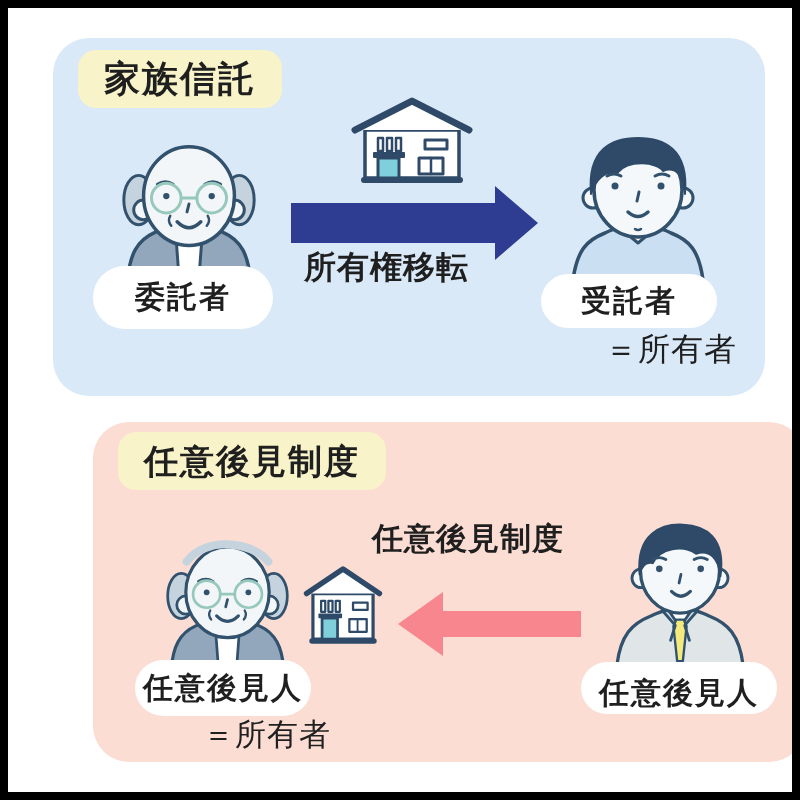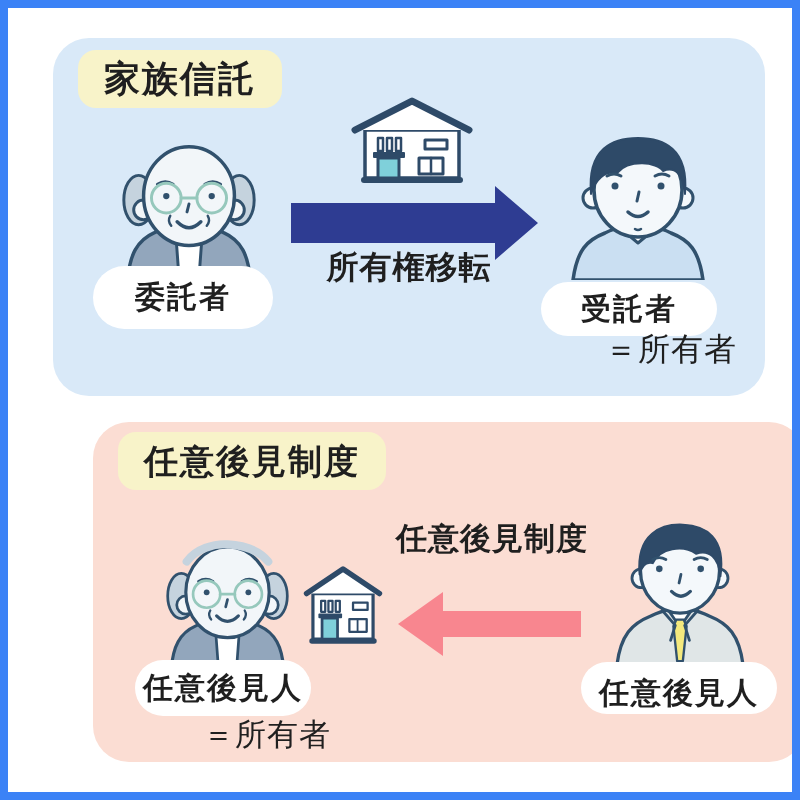--- a/index.html
+++ b/index.html
@@ -1,36 +1,36 @@
 <!DOCTYPE html>
 <html><head>
 <meta charset="utf-8">
 <style>
   html,body{margin:0;padding:0;background:#ffffff;}
   .frame{
     position:relative;width:800px;height:800px;box-sizing:border-box;
-    border:8px solid #3b82f6;background:#ffffff;overflow:hidden;
+    border:8px solid #000000;background:#ffffff;overflow:hidden;
     font-family:"Liberation Sans","DejaVu Sans",sans-serif;color:#1f1f1f;
   }
   .panel{position:absolute;left:45px;width:712px;border-radius:36px;}
   .panel.trust{top:30px;height:358px;background:#d9e9f8;}
   .panel.guardian{top:414px;height:340px;background:#fbddd3;margin-left:40px;}
   .badge{
     position:absolute;background:#f8f3c9;border-radius:18px;
     font-weight:800;font-size:36px;line-height:58px;height:58px;
     padding:0 26px;letter-spacing:2px;white-space:nowrap;
   }
   .pill{
     position:absolute;background:#ffffff;border-radius:999px;
     font-weight:800;font-size:30px;text-align:center;
     display:flex;align-items:center;justify-content:center;
     letter-spacing:2px;z-index:5;white-space:nowrap;
   }
   .caption{
-    position:absolute;font-weight:800;text-align:center;
+    position:absolute;font-weight:800;text-align:left;
     letter-spacing:1px;white-space:nowrap;z-index:4;
   }
   .owner-note{
     position:absolute;font-weight:400;font-size:31px;
     letter-spacing:1px;white-space:nowrap;z-index:5;
   }
   svg{display:block;}
   .person{position:absolute;z-index:1;}
   .house{position:absolute;z-index:2;}
   .arrow{position:absolute;z-index:3;}
@@ -109,21 +109,21 @@
         <path d="M54,48 Q61,44 68,48" fill="none" stroke-width="3"></path>
         <path d="M102,48 Q109,44 116,48" fill="none" stroke-width="3"></path>
         <circle cx="62" cy="58" r="3.5" fill="#31516d" stroke="none"></circle>
         <circle cx="108" cy="58" r="3.5" fill="#31516d" stroke="none"></circle>
         <path d="M86,64 L84,73" fill="none" stroke-width="3"></path>
         <path d="M75,84 Q85,93 95,84" fill="none" stroke-width="3.5"></path>
         <path d="M82,101 Q85,103 88,101" fill="none" stroke-width="2.5"></path>
       </g>
     </svg>
 
-    <div class="pill" style="left:488px;top:244px;width:176px;height:54px;">
+    <div class="pill" style="left:488px;top:236px;width:176px;height:54px;">
       <span>受託者</span>
     </div>
 
     <div class="owner-note" style="left:552px;top:290px;font-size:32px;">＝所有者</div>
   </section>
 
   <section class="panel guardian">
 
     <div class="badge" style="left:25px;top:10px;font-size:34px;">
       <span>任意後見制度</span>

